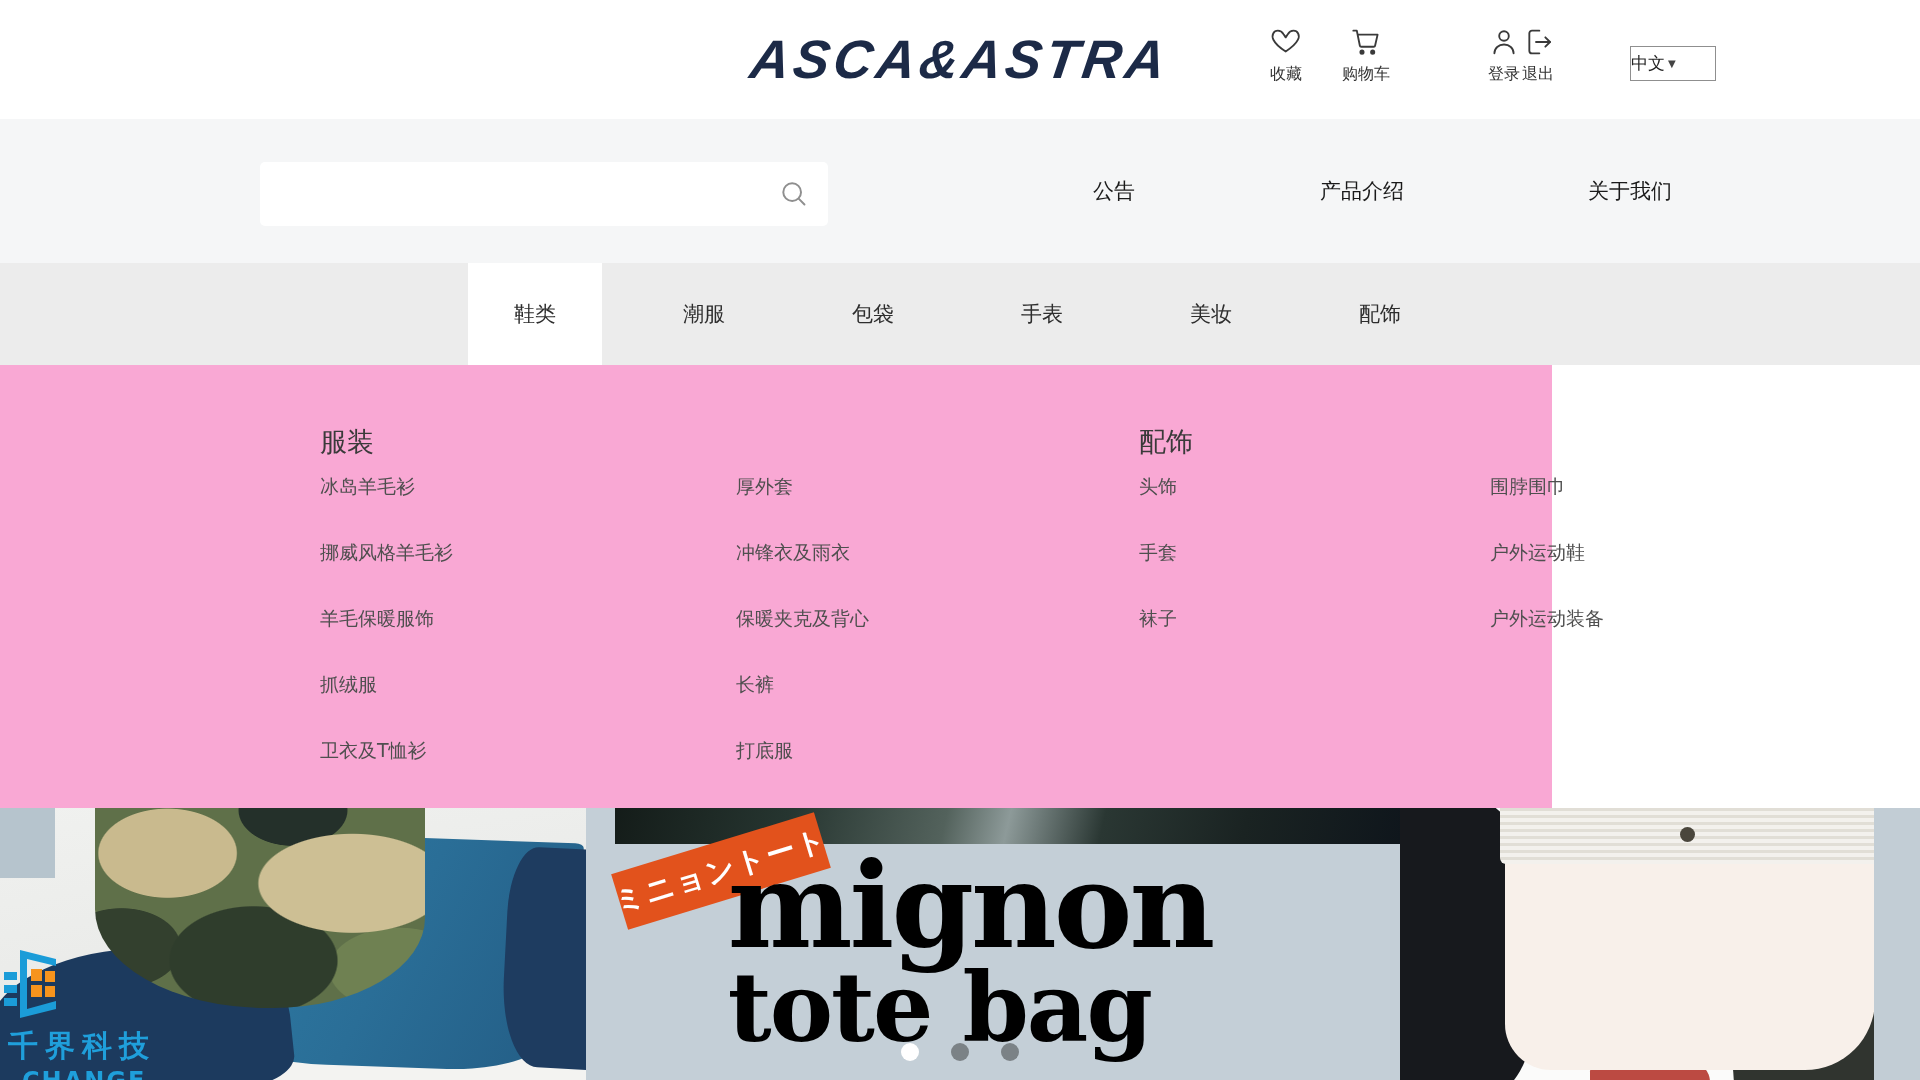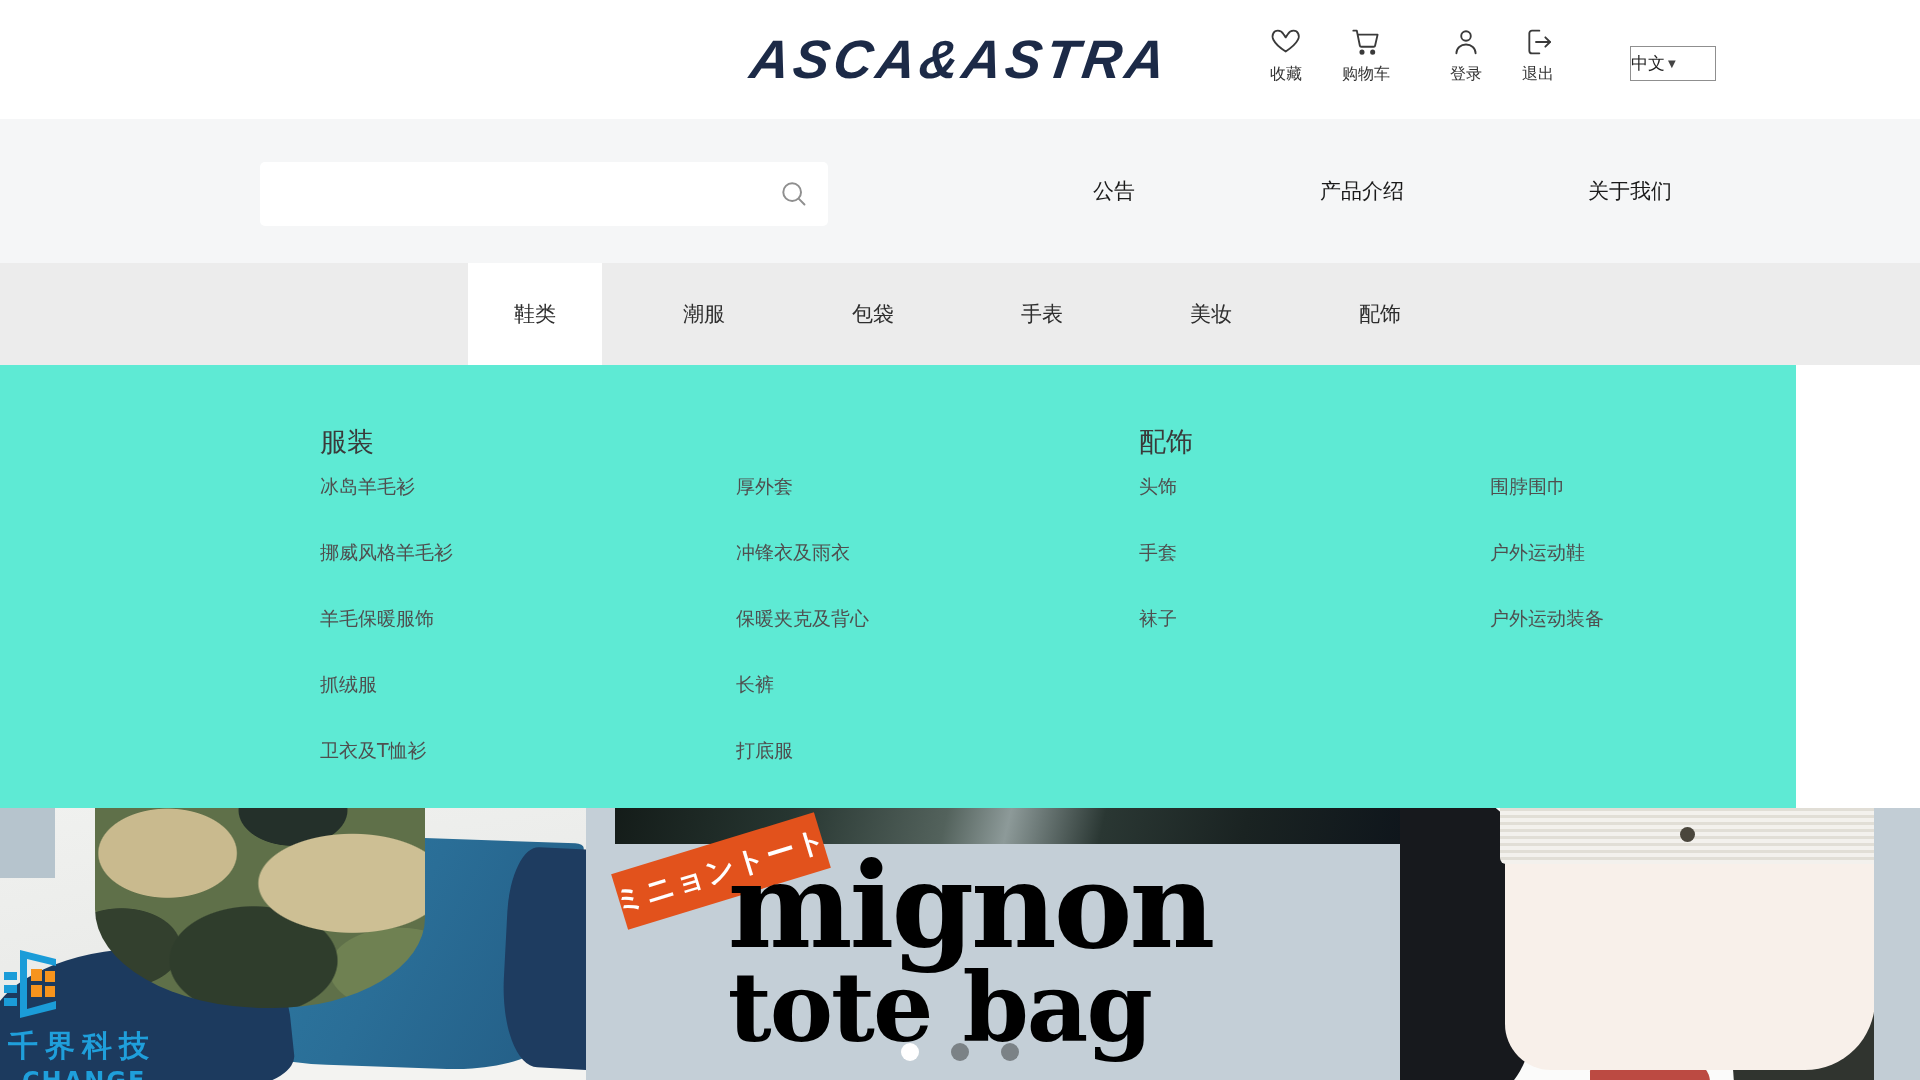--- a/index.html
+++ b/index.html
@@ -28,21 +28,21 @@
   .navlink{position:absolute;top:0;height:144px;display:flex;align-items:center;transform:translateX(-50%);
            font-size:21px;color:#1a1a1a;cursor:pointer;white-space:nowrap;}
 
   
   .tabbar{position:absolute;left:0;top:263px;width:1920px;height:102px;background:#ececec;}
   .tab{position:absolute;top:0;width:134px;height:102px;display:flex;align-items:center;justify-content:center;
        font-size:21px;color:#2e2e2e;cursor:pointer;}
   .tab.active{background:#fff;}
 
   
-  .megamenu{position:absolute;left:0;top:365px;width:1796px;height:443px;background:#5eead4;}
+  .megamenu{position:absolute;left:0;top:365px;width:1552px;height:443px;background:#f9a8d4;}
   .msec-title{position:absolute;font-size:27px;color:#3a3a3a;white-space:nowrap;}
   .mitem{position:absolute;font-size:19px;color:#4f4f4f;line-height:26px;cursor:pointer;white-space:nowrap;}
 
   
   .banner{position:absolute;left:0;top:808px;width:1920px;height:272px;background:#c4cfd7;overflow:hidden;}
   
   .slideL{position:absolute;left:0;top:0;width:586px;height:272px;overflow:hidden;
           background:linear-gradient(170deg,#f0f1ef 0%,#e9eae8 60%,#e2e3e1 100%);}
   .slideL .graystrip{position:absolute;left:0;top:0;width:55px;height:70px;background:#b6c4cd;}
   .slideL .floor{position:absolute;left:-20px;top:235px;width:640px;height:60px;background:#f3f3f1;transform:rotate(-2deg);}
@@ -111,21 +111,21 @@
 
   <div class="hact" style="left:1328px;">
     <svg viewBox="0 0 24 24">
       <path d="M2.5 3.5h2.6l2.3 11.3c.1.5.5.8 1 .8h9.4c.5 0 .9-.3 1-.8l1.9-8.3H6"></path>
       <circle cx="9" cy="19.6" r="1.2" fill="#3a3a3a"></circle>
         <circle cx="17" cy="19.6" r="1.2" fill="#3a3a3a"></circle>
     </svg>
     <span class="lbl">购物车</span>
   </div>
 
-  <div class="hact" style="left:1428px;">
+  <div class="hact" style="left:1466px;">
     <svg viewBox="0 0 24 24">
       <circle cx="12" cy="7.5" r="3.6"></circle>
       <path d="M4.8 20.5c0-4 3.2-6.6 7.2-6.6s7.2 2.6 7.2 6.6"></path>
     </svg>
     <span class="lbl">登录</span>
   </div>
 
   <div class="hact" style="left:1478px;align-items:flex-end;">
     <svg viewBox="0 0 24 24">
       <path d="M13 3.5H7.5a2 2 0 0 0-2 2v13a2 2 0 0 0 2 2H13"></path>

